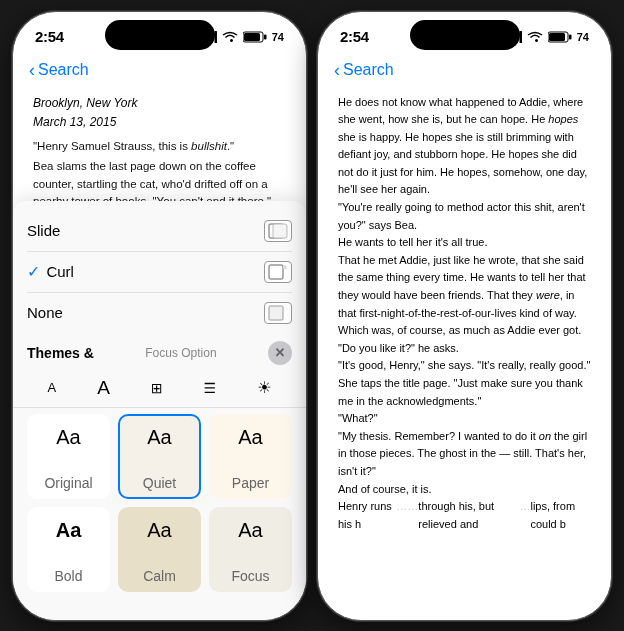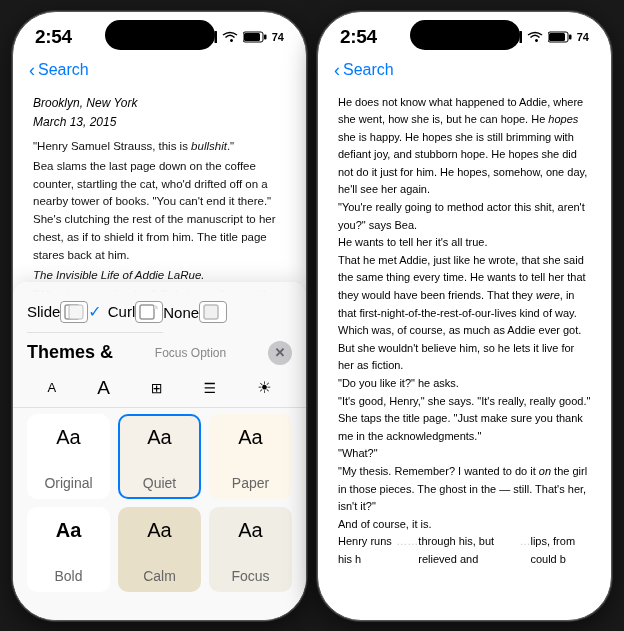--- a/index.html
+++ b/index.html
@@ -37,21 +37,21 @@
       display: flex;
       justify-content: space-between;
       align-items: center;
       padding: 10px 22px 0;
       height: 40px;
       position: relative;
       z-index: 10;
     }
 
     .status-time {
-      font-size: 19px;
+      font-size: 15px;
       font-weight: 600;
       color: #000;
       letter-spacing: -0.3px;
     }
 
     .status-icons {
       display: flex;
       align-items: center;
       gap: 5px;
     }
@@ -142,21 +142,21 @@
       background: rgba(249,249,249,0.97);
       border-top-left-radius: 14px;
       border-top-right-radius: 14px;
       padding: 10px 0 20px;
       box-shadow: 0 -2px 20px rgba(0,0,0,0.12);
     }
 
     
     .transition-options {
       display: flex;
-      flex-direction: row;
+      flex-direction: column;
       padding: 0 14px;
       background: rgba(249,249,249,0.97);
       text-align: center;
     }
 
     .transition-item {
       display: flex;
       align-items: center;
       justify-content: space-between;
       padding: 9px 0;
@@ -194,21 +194,21 @@
     }
 
     .themes-header {
       display: flex;
       align-items: center;
       justify-content: space-between;
       padding: 8px 14px 4px;
     }
 
     .themes-title {
-      font-size: 18px;
+      font-size: 14px;
       font-weight: 600;
       color: #000;
     }
 
     .close-btn {
       width: 24px;
       height: 24px;
       background: #c7c7cc;
       border-radius: 50%;
       display: flex;
@@ -462,21 +462,20 @@
         <span class="back-chevron">‹</span>
         <span>Search</span>
       </div>
     </div>
 
     <div class="right-book">
       <p>He does not know what happened to Addie, where she went, how she is, but he can hope. He <em>hopes</em> she is happy. He hopes she is still brimming with defiant joy, and stubborn hope. He hopes she did not do it just for him. He hopes, somehow, one day, he'll see her again.</p>
       <p>"You're really going to method actor this shit, aren't you?" says Bea.</p>
       <p>He wants to tell her it's all true.</p>
       <p>That he met Addie, just like he wrote, that she said the same thing every time. He wants to tell her that they would have been friends. That they <em>were</em>, in that first-night-of-the-rest-of-our-lives kind of way. Which was, of course, as much as Addie ever got.</p>
-      <p>But she wouldn't believe him, so he lets it live for her as fiction.</p>
       <p>"Do you like it?" he asks.</p>
       <p>"It's good, Henry," she says. "It's really, really good." She taps the title page. "Just make sure you thank me in the acknowledgments."</p>
       <p>"What?"</p>
       <p>"My thesis. Remember? I wanted to do it <em>on</em> the girl in those pieces. The ghost in the <em>—</em> still. That's her, isn't it?"</p>
       <p>And of course, it is.</p>
       <p style="display:flex;gap:0;">Henry runs his h<span style="color:#ccc;">……</span> through his, but relieved and <span style="color:#ccc;">…</span> lips, from could b</p>
 
     </div>
 
   </div>

